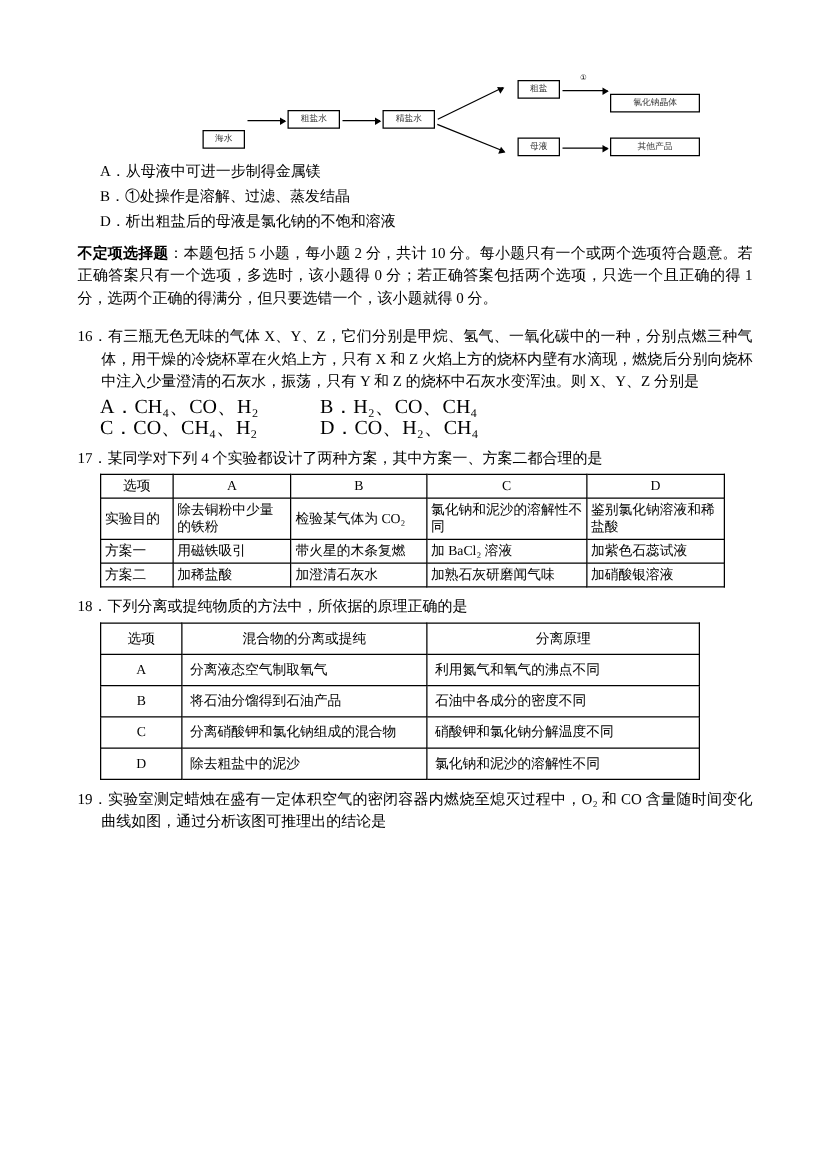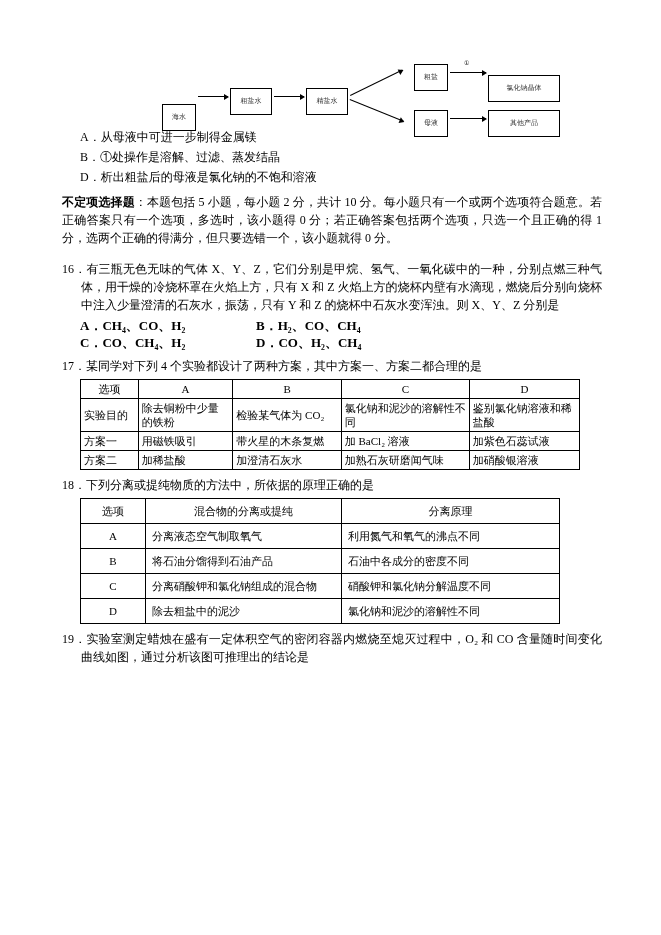--- a/index.html
+++ b/index.html
@@ -36,21 +36,21 @@
     margin-bottom: 4px;
   }
   .fbox {
     position: absolute;
     border: 1px solid #000;
     box-sizing: border-box;
     background: #fff;
     display: flex;
     align-items: center;
     justify-content: center;
-    height: 27px;
+    height: 15px;
     font-size: 7px;
     letter-spacing: 0px;
   }
   .fbox span {
     display: inline-block;
     color: #333;
     font-size: 7px;
     line-height: 7px;
     white-space: nowrap;
   }
@@ -105,22 +105,21 @@
     padding-left: 19px;
     text-indent: -19px;
   }
   .bold {
     font-weight: bold;
   }
   .two-col {
     display: flex;
     margin-left: 18px;
     line-height: 17px;
-    font-size: 13px;
-    font-weight: bold;
+    font-size: 16px;
   }
   .two-col .c1 { width: 176px; }
   .two-col .c2 { width: 220px; }
 
   .sp6 { height: 6px; }
   .sp10 { height: 10px; }
   .sp3 { height: 3px; }
 
   
   table {

